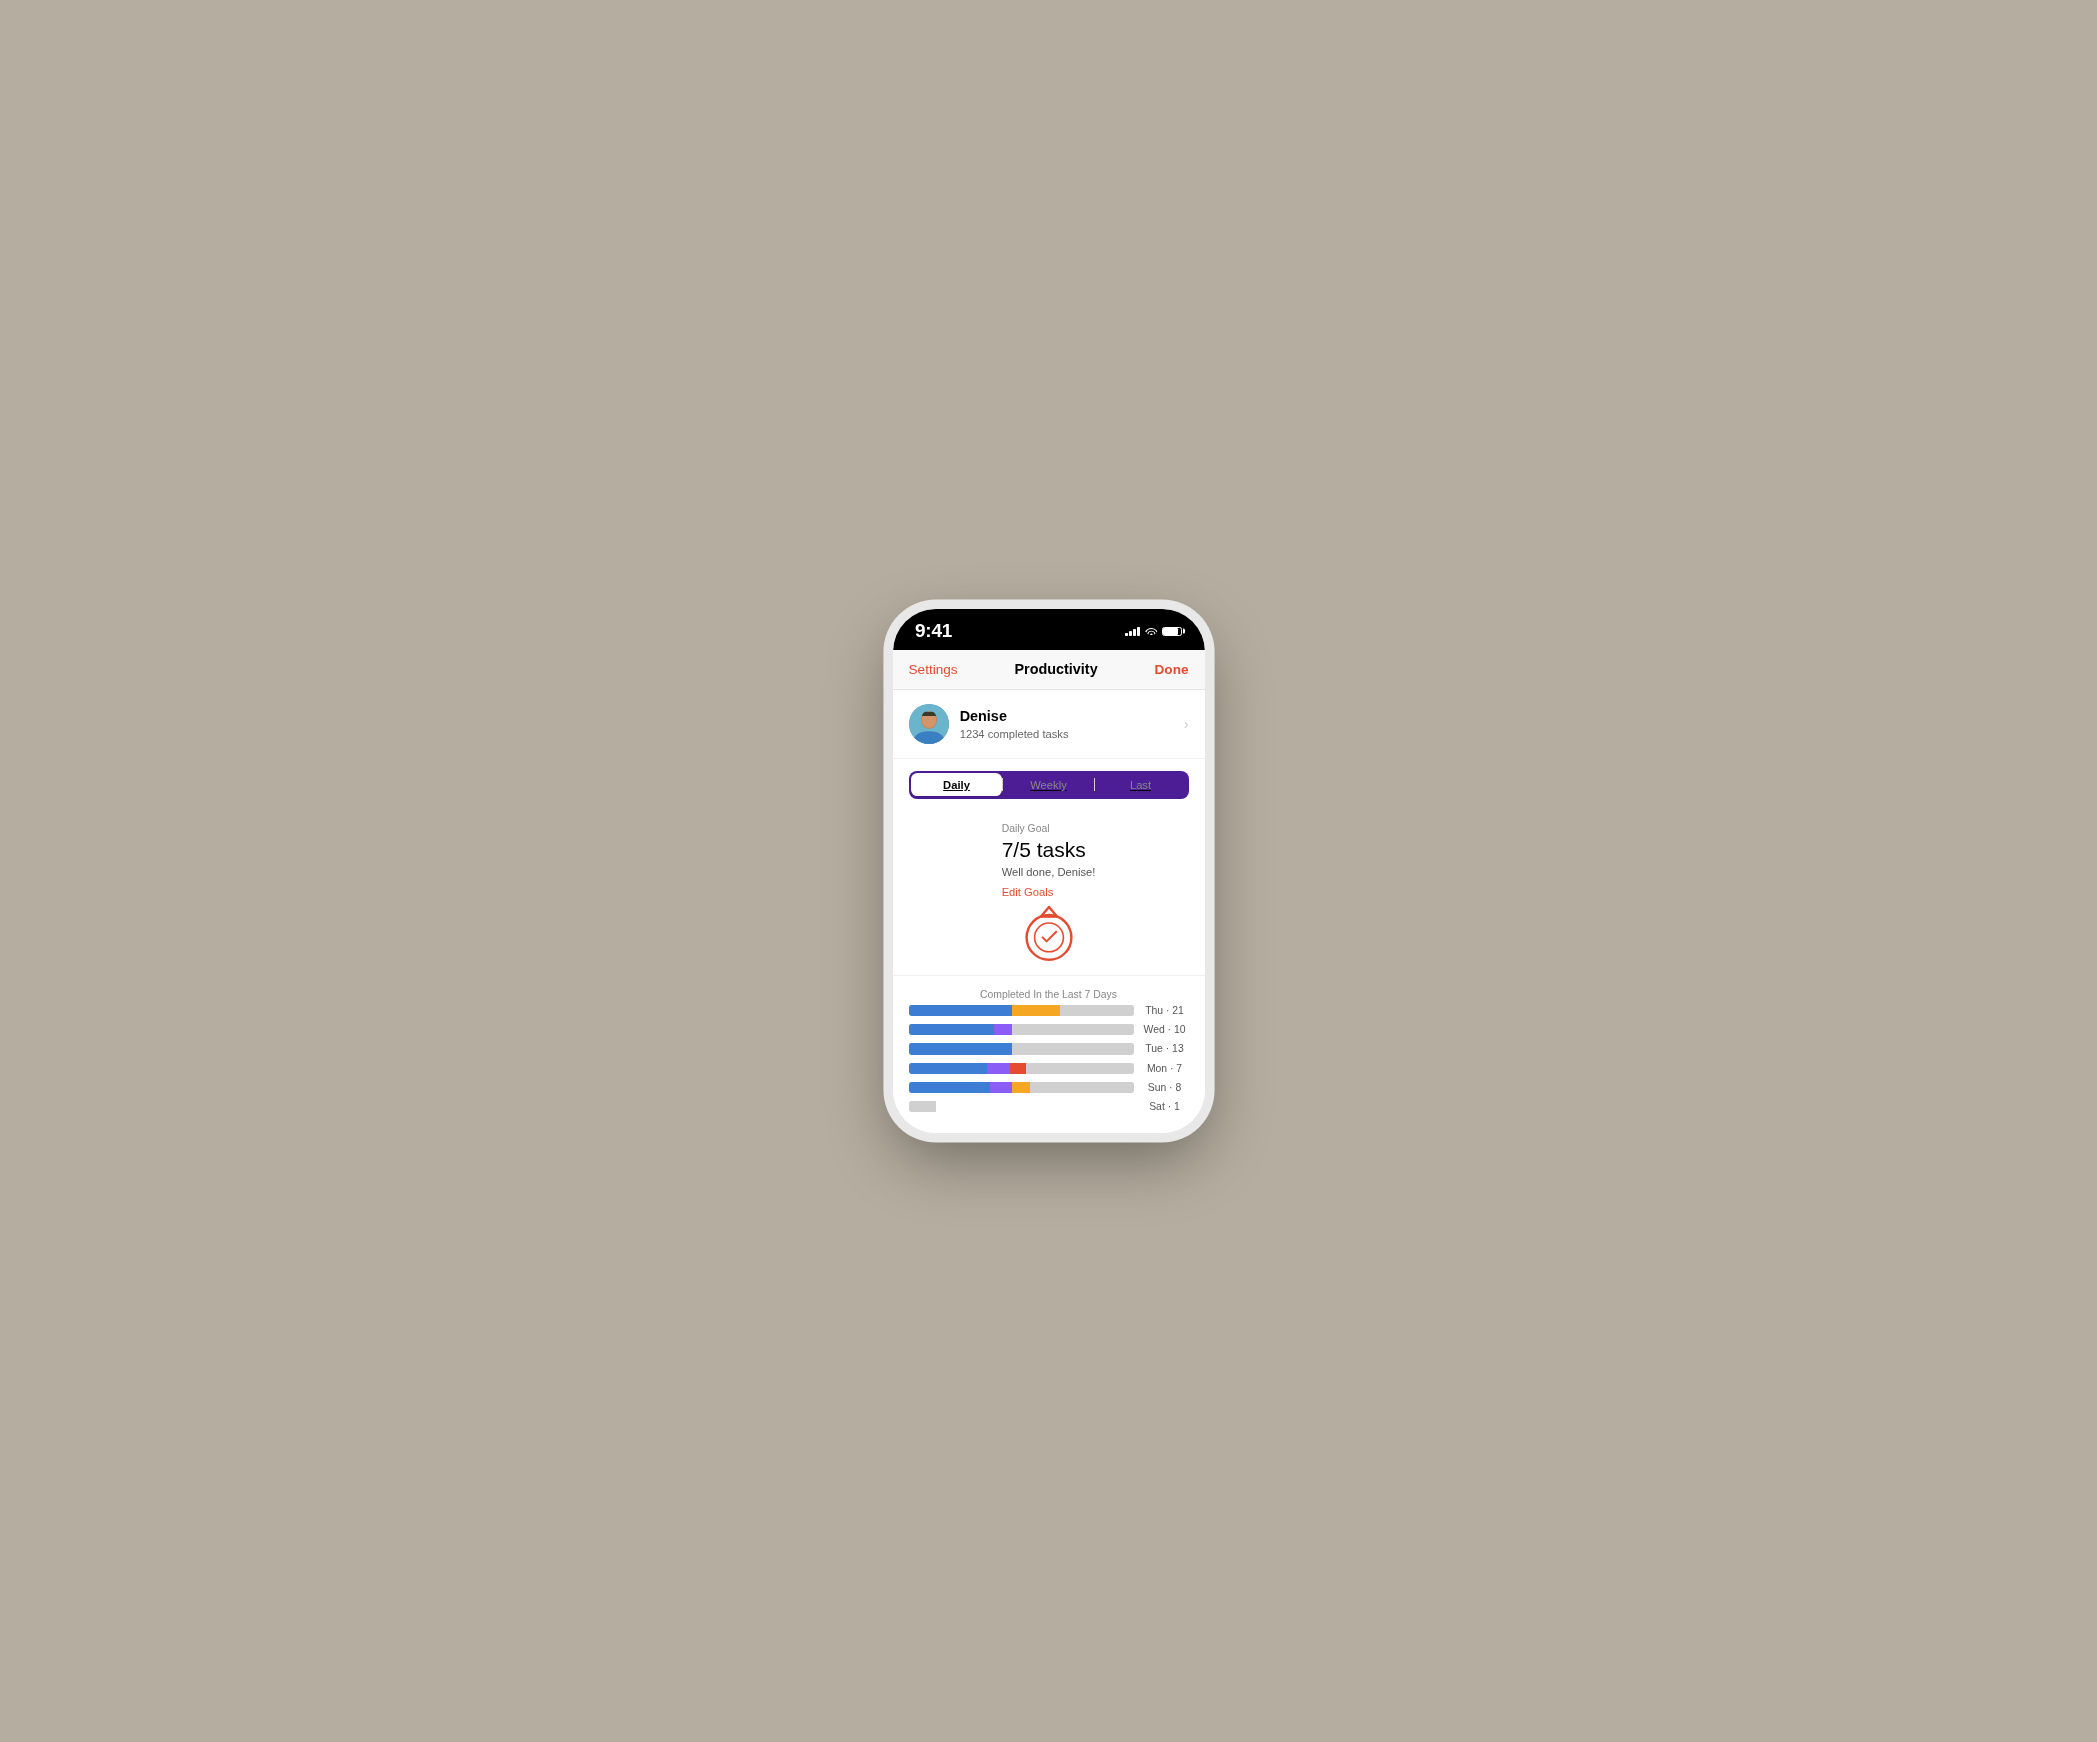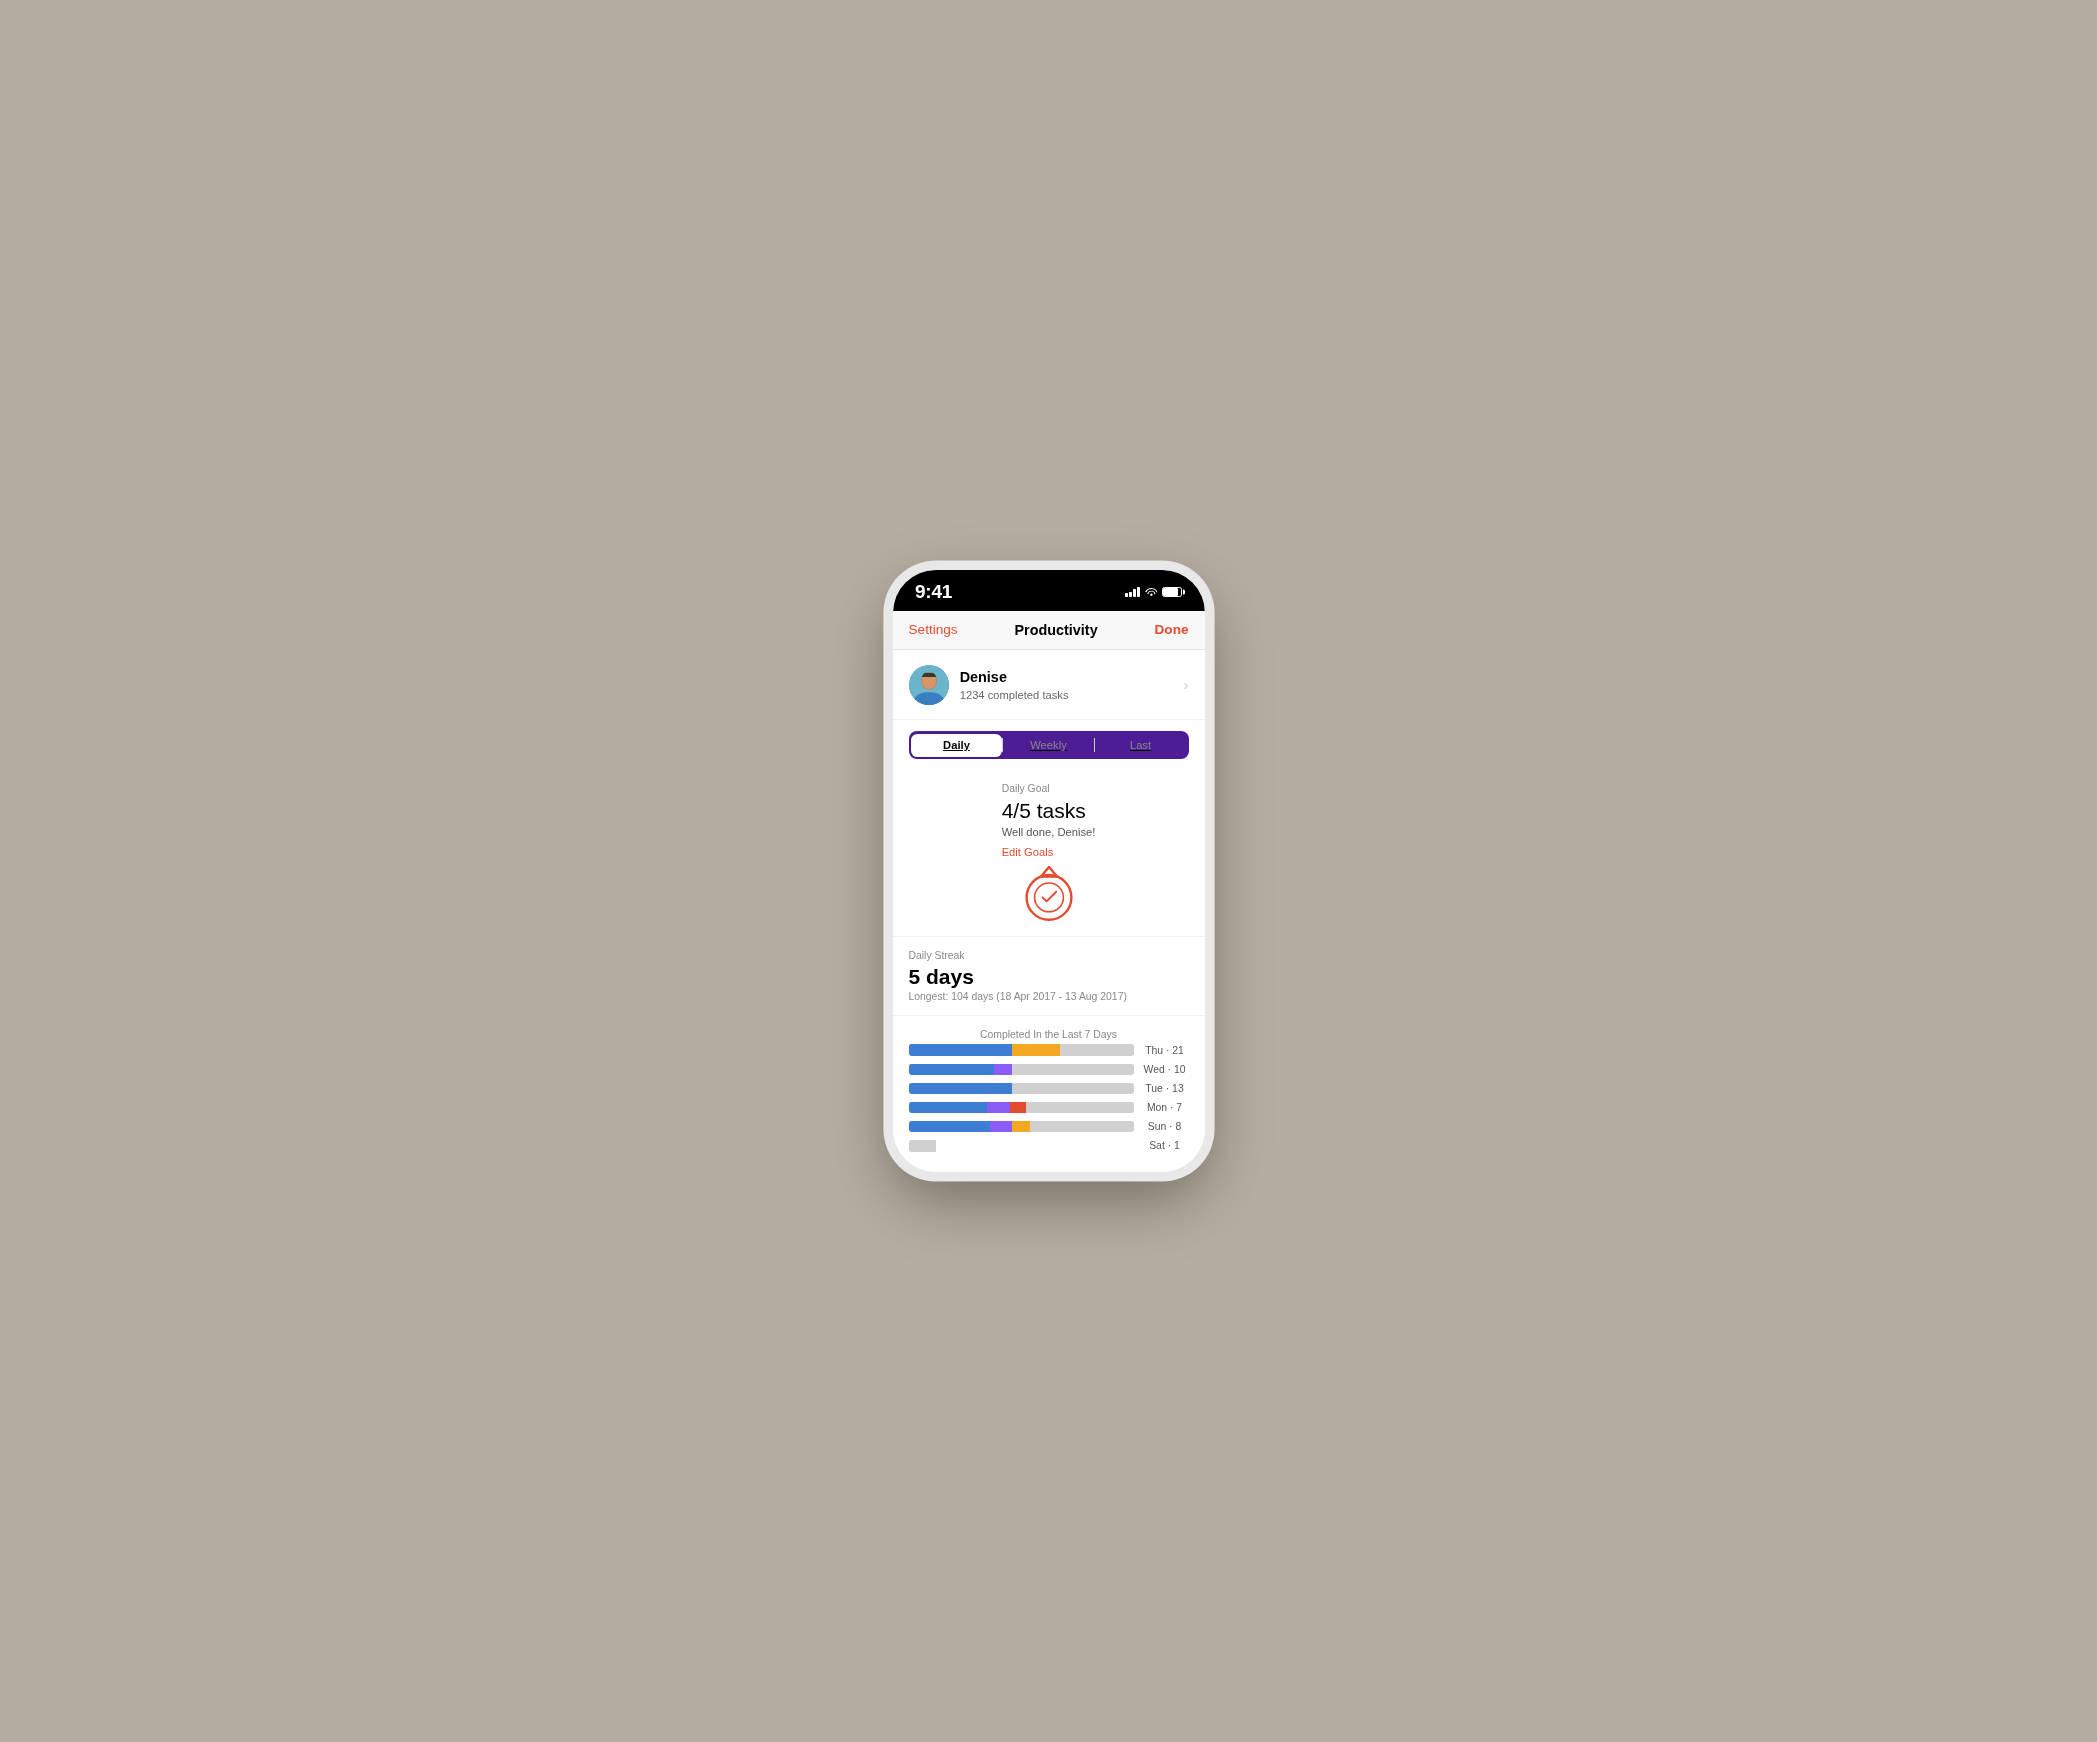--- a/index.html
+++ b/index.html
@@ -352,40 +352,35 @@
       <div class="segment-divider"></div>
       <div class="segment-btn">Weekly</div>
       <div class="segment-divider"></div>
       <div class="segment-btn">Last</div>
     </div>
 
     <div class="goal-section">
       <div class="goal-left">
         <div class="section-label">Daily Goal</div>
         <div class="section-value">
-          <span>4/5</span><span> tasks</span>
+          <span>7/5</span><span> tasks</span>
         </div>
         <div class="section-subtitle">Well done, Denise!</div>
         <span class="edit-goals-link">Edit Goals</span>
       </div>
 
       <svg class="medal-icon" viewBox="0 0 80 80" fill="none" xmlns="http://www.w3.org/2000/svg">
         <circle cx="40" cy="48" r="28" stroke="#e44c30" stroke-width="3" fill="none"></circle>
         <path d="M30 22 L40 10 L50 22" stroke="#e44c30" stroke-width="3" fill="none" stroke-linejoin="round"></path>
         <line x1="30" y1="22" x2="50" y2="22" stroke="#e44c30" stroke-width="3"></line>
         <circle cx="40" cy="48" r="18" stroke="#e44c30" stroke-width="2" fill="none"></circle>
         <path d="M32 48 L37 53 L49 41" stroke="#e44c30" stroke-width="2.5" stroke-linecap="round" stroke-linejoin="round"></path>
       </svg>
     </div>
 
-    <div class="section">
-      <div class="section-label">Daily Streak</div>
-      <div class="section-value">5 days</div>
-      <div class="streak-longest">Longest: 104 days (18 Apr 2017 - 13 Aug 2017)</div>
-    </div>
 
     <div class="chart-section">
       <div class="section-label">Completed In the Last 7 Days</div>
 
       <div id="chart-rows">
           <div class="chart-row">
             <div class="chart-bar-container">
               <div style="width: 46%; height: 100%; background: rgb(61, 126, 212);"></div>
               <div style="width: 21%; height: 100%; background: rgb(245, 166, 35);"></div>
               <div style="width: 33%; height: 100%; background: rgb(208, 208, 208);"></div>

